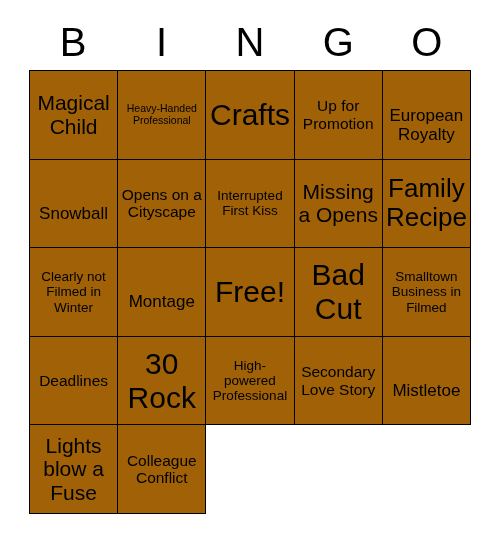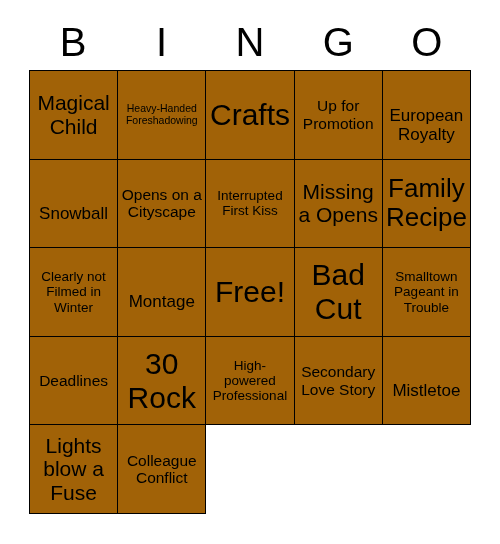--- a/index.html
+++ b/index.html
@@ -99,21 +99,21 @@
     <div class="header-letter">G</div>
     <div class="header-letter">O</div>
   </div>
 
   <div id="grid">
 
     <div class="cell">
         <span class="cell-text fs-l">Magical Child</span>
       </div>
     <div class="cell">
-        <span class="cell-text fs-xs">Heavy-Handed Foreshadowing</span>
+        <span class="cell-text fs-xs">Heavy-Handed Professional</span>
       </div>
     <div class="cell">
         <span class="cell-text fs-xxl">Crafts</span>
       </div>
     <div class="cell">
         <span class="cell-text fs-m">Up for Promotion</span>
       </div>
     <div class="cell">
         <span class="cell-text fs-ml">European Royalty</span>
       </div>
@@ -140,21 +140,21 @@
     <div class="cell">
         <span class="cell-text fs-ml">Montage</span>
       </div>
     <div class="cell">
         <span class="cell-text fs-xxl">Free!</span>
       </div>
     <div class="cell">
         <span class="cell-text fs-xxl">Bad Cut</span>
       </div>
     <div class="cell">
-        <span class="cell-text fs-s">Smalltown Pageant in Trouble</span>
+        <span class="cell-text fs-s">Smalltown Business in Filmed</span>
       </div>
 
     <div class="cell">
         <span class="cell-text fs-m">Deadlines</span>
       </div>
     <div class="cell">
         <span class="cell-text fs-xxl">30 Rock</span>
       </div>
     <div class="cell">
         <span class="cell-text fs-s">High-powered Professional</span>

